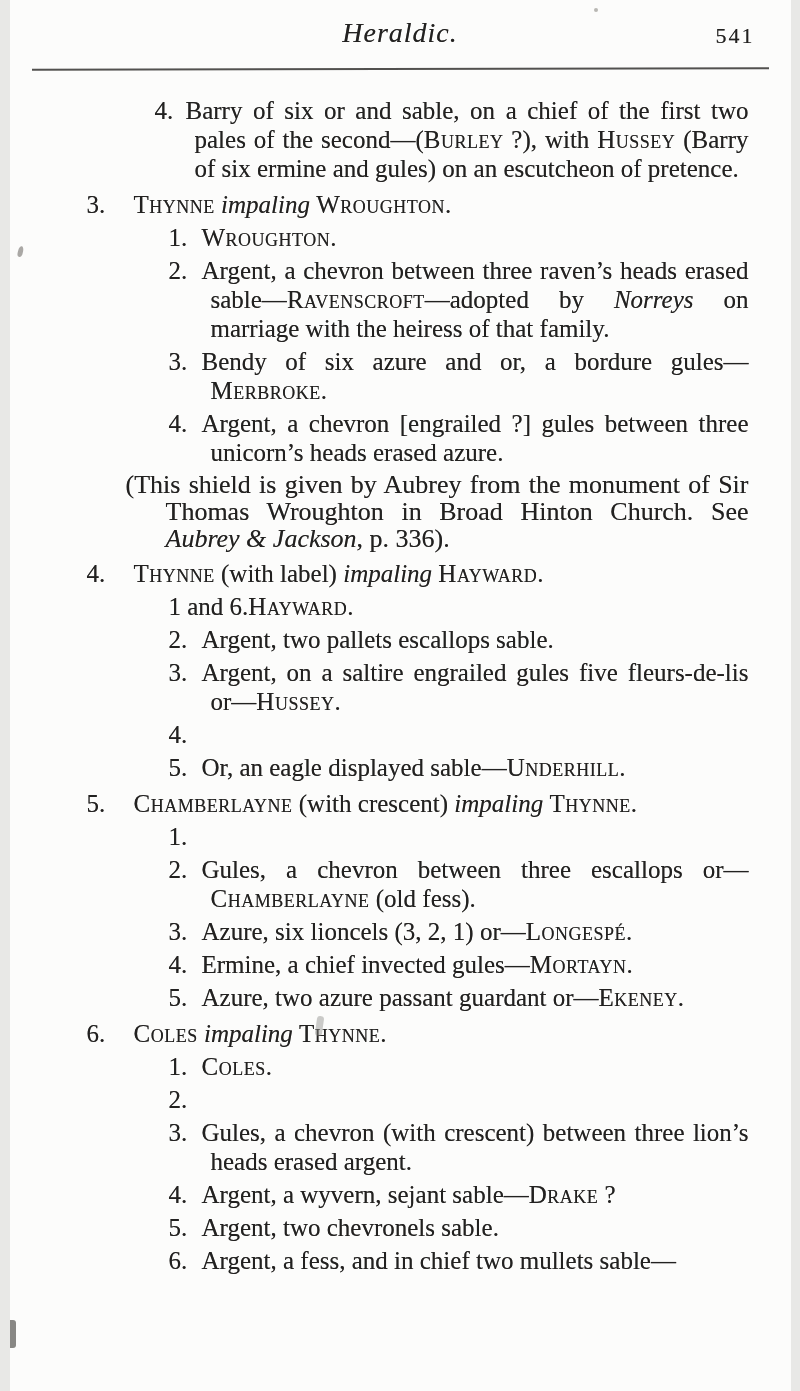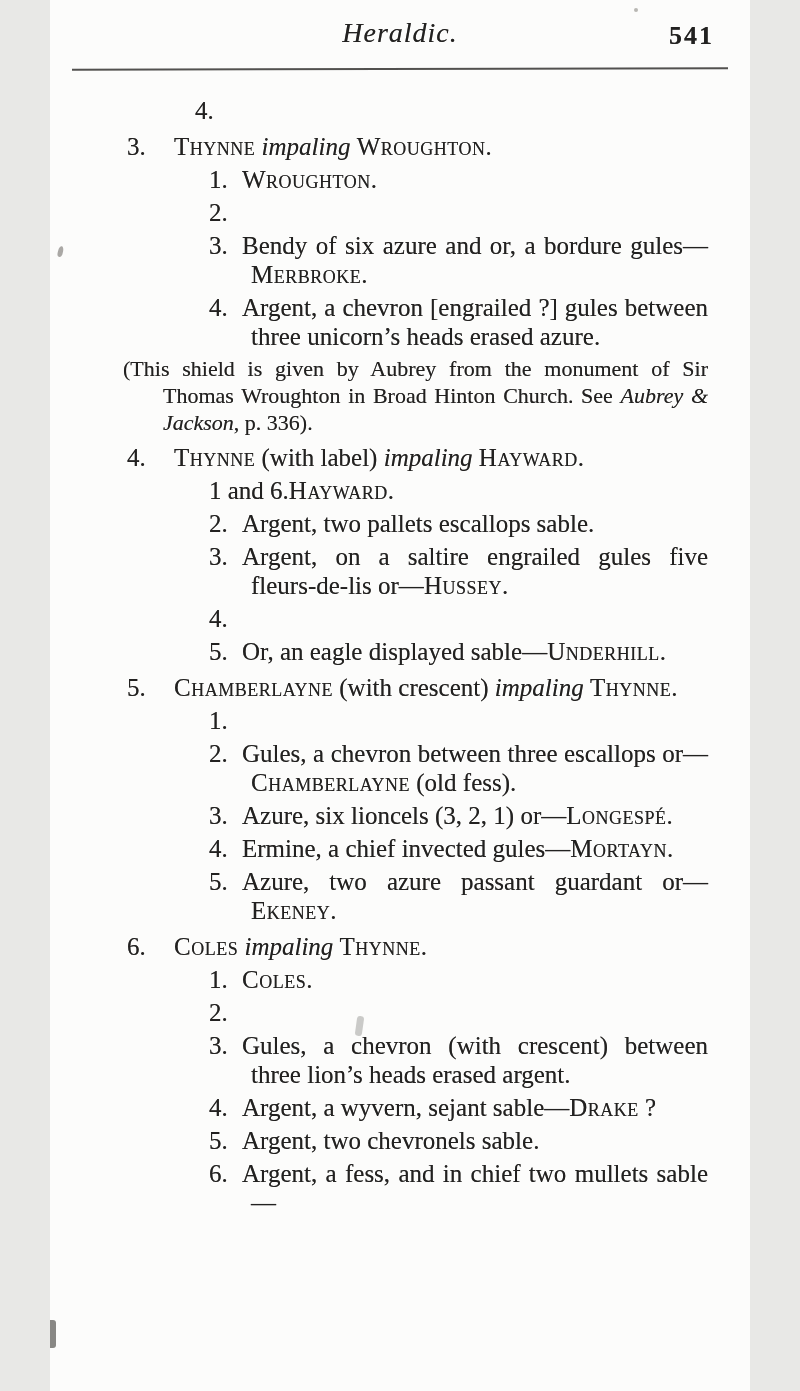--- a/index.html
+++ b/index.html
@@ -1,49 +1,49 @@
 <!DOCTYPE html>
 <html style="--ink: #222120; --paper: #fcfcfb;"><head>
 <meta charset="utf-8">
 <style>
   html,body{margin:0;padding:0;background:#e8e8e6;}
   .page{
     position:relative;
-    width:700px;height:1391px;
+    width:781px;height:1391px;
     margin:0 auto;
     background:var(--paper,#fcfcfb);
     color:var(--ink,#222120);
     font-family:"Liberation Serif","DejaVu Serif",serif;
     font-size:25px;line-height:29px;
     overflow:hidden;
     text-shadow:0 0 0.6px rgba(35,33,30,.55);
   }
   .header{position:relative;height:36px;margin-top:18px;}
   .title{
     position:absolute;left:0;right:0;top:0;
     text-align:center;font-style:italic;font-size:28px;letter-spacing:1px;
   }
-  .pagenum{position:absolute;right:36px;top:3px;font-size:26px;letter-spacing:2px;font-weight:bold;}
+  .pagenum{position:absolute;right:36px;top:3px;font-size:22px;letter-spacing:2px;}
   .rule{
     margin:14px 22px 0 22px;height:0;
     border-top:2px solid #343230;
     transform:rotate(-0.12deg);
     opacity:.85;
   }
   .entries{padding:26px 42px 0 0;}
   .entry{display:flex;margin-bottom:4px;}
   .num{flex:none;text-align:left;}
   .body{flex:1;text-align:justify;padding-left:9px;text-indent:-9px;}
   .level-main{padding-left:77px;margin-top:7px;}
   .level-main>.num{min-width:47px;}
   .level-sub{padding-left:159px;}
   .level-sub>.num{min-width:33px;}
   .level-subcont{padding-left:145px;}
   .level-subcont>.num{min-width:31px;}
-  .level-note{padding-left:73px;font-size:22px;line-height:27px;margin:2px 0 5px 0;}
+  .level-note{padding-left:116px;font-size:26px;line-height:27px;margin:2px 0 5px 0;}
   .level-note>.body{padding-left:40px;text-indent:-40px;}
   .sc{font-variant:small-caps;letter-spacing:0.5px;}
   .i{font-style:italic;}
   
   .smudge{
     position:absolute;left:306px;top:1016px;width:7px;height:20px;
     background:#8f8d8a;opacity:.45;border-radius:3px;transform:rotate(8deg);
   }
   .margin-mark-a{
     position:absolute;left:8px;top:246px;width:5px;height:11px;
@@ -63,31 +63,33 @@
 
 <div class="page">
   <div class="header">
     <div class="title">Heraldic.</div>
     <div class="pagenum">541</div>
   </div>
   <div class="rule"></div>
   <div class="entries">
       <div class="entry level-subcont">
         <span class="num">4.</span>
+        <div class="body"><span>Barry of six or and sable, on a chief of the first two pales of the second—(</span><span class="sc">Burley</span><span> ?), with </span><span class="sc">Hussey</span><span> (Barry of six ermine and gules) on an escutcheon of pretence.</span></div>
       </div>
       <div class="entry level-main">
         <span class="num">3.</span>
         <div class="body"><span class="sc">Thynne</span><span> </span><span class="i">impaling</span><span> </span><span class="sc">Wroughton</span><span>.</span></div>
       </div>
       <div class="entry level-sub">
         <span class="num">1.</span>
         <div class="body"><span class="sc">Wroughton</span><span>.</span></div>
       </div>
       <div class="entry level-sub">
         <span class="num">2.</span>
+        <div class="body"><span>Argent, a chevron between three raven’s heads erased sable—</span><span class="sc">Ravenscroft</span><span>—adopted by </span><span class="i">Norreys</span><span> on marriage with the heiress of that family.</span></div>
       </div>
       <div class="entry level-sub">
         <span class="num">3.</span>
         <div class="body"><span>Bendy of six azure and or, a bordure gules—</span><span class="sc">Merbroke</span><span>.</span></div>
       </div>
       <div class="entry level-sub">
         <span class="num">4.</span>
         <div class="body"><span>Argent, a chevron [engrailed ?] gules between three unicorn’s heads erased azure.</span></div>
       </div>
       <div class="entry level-note">

